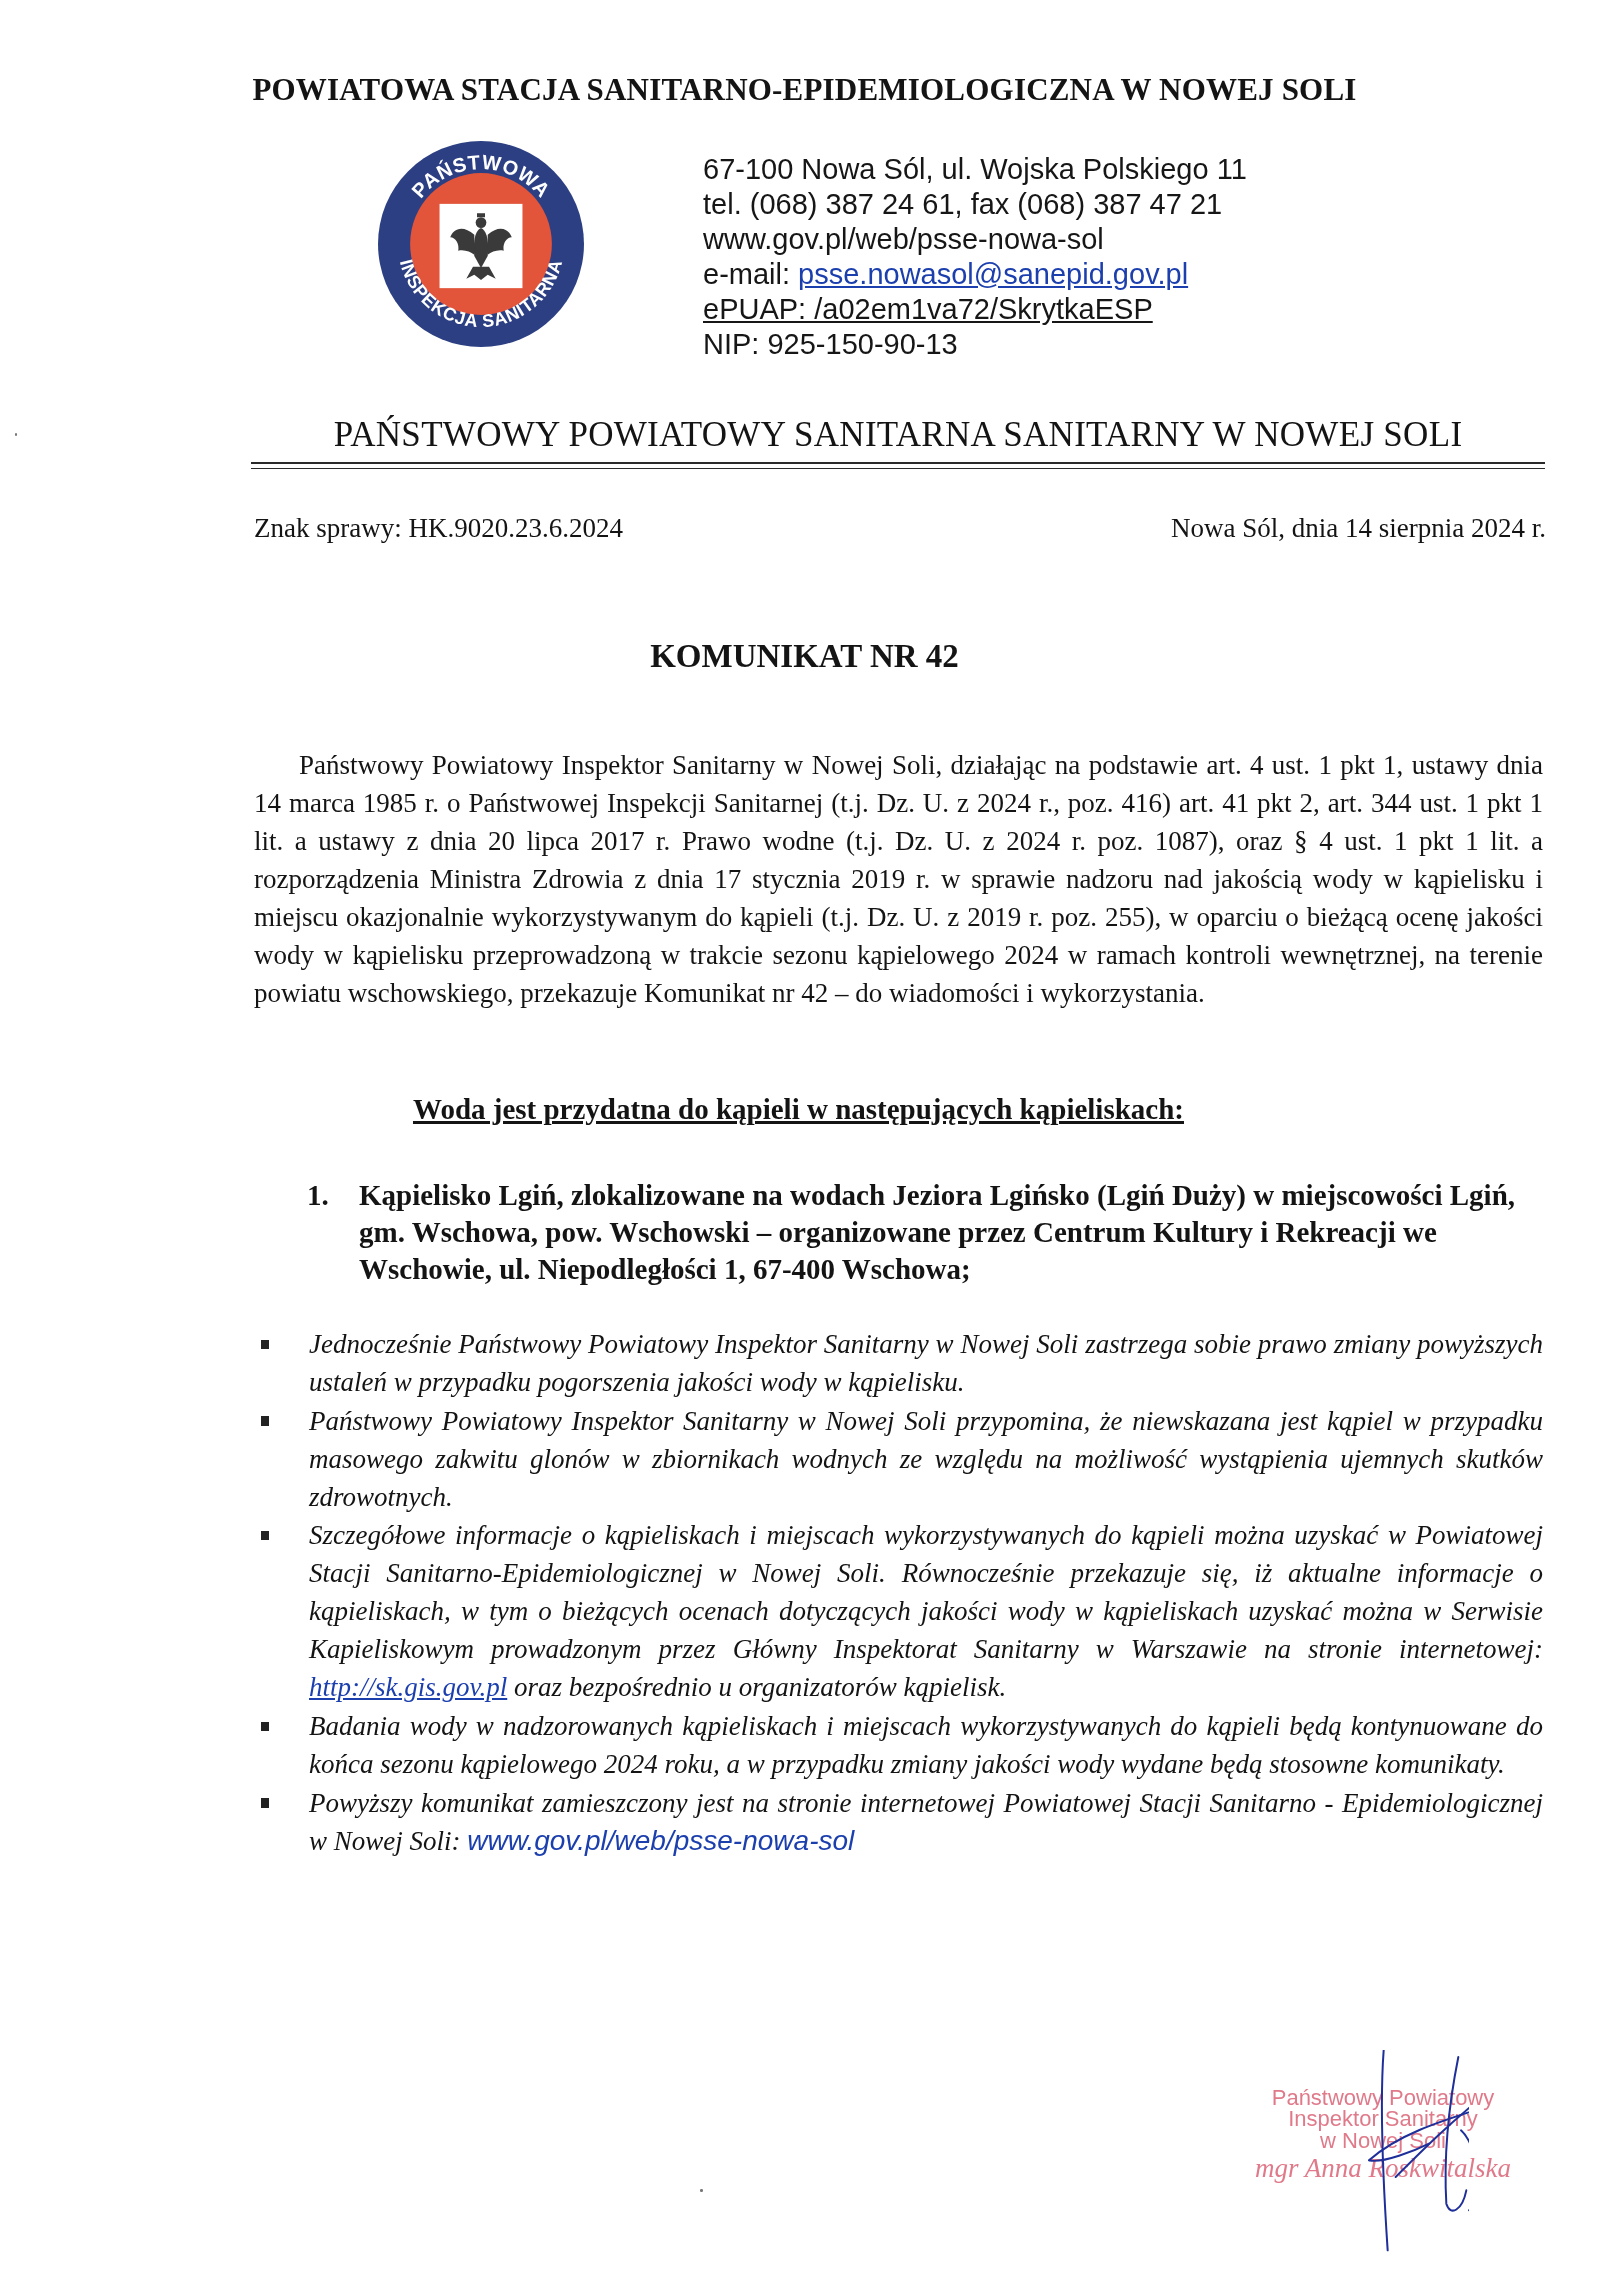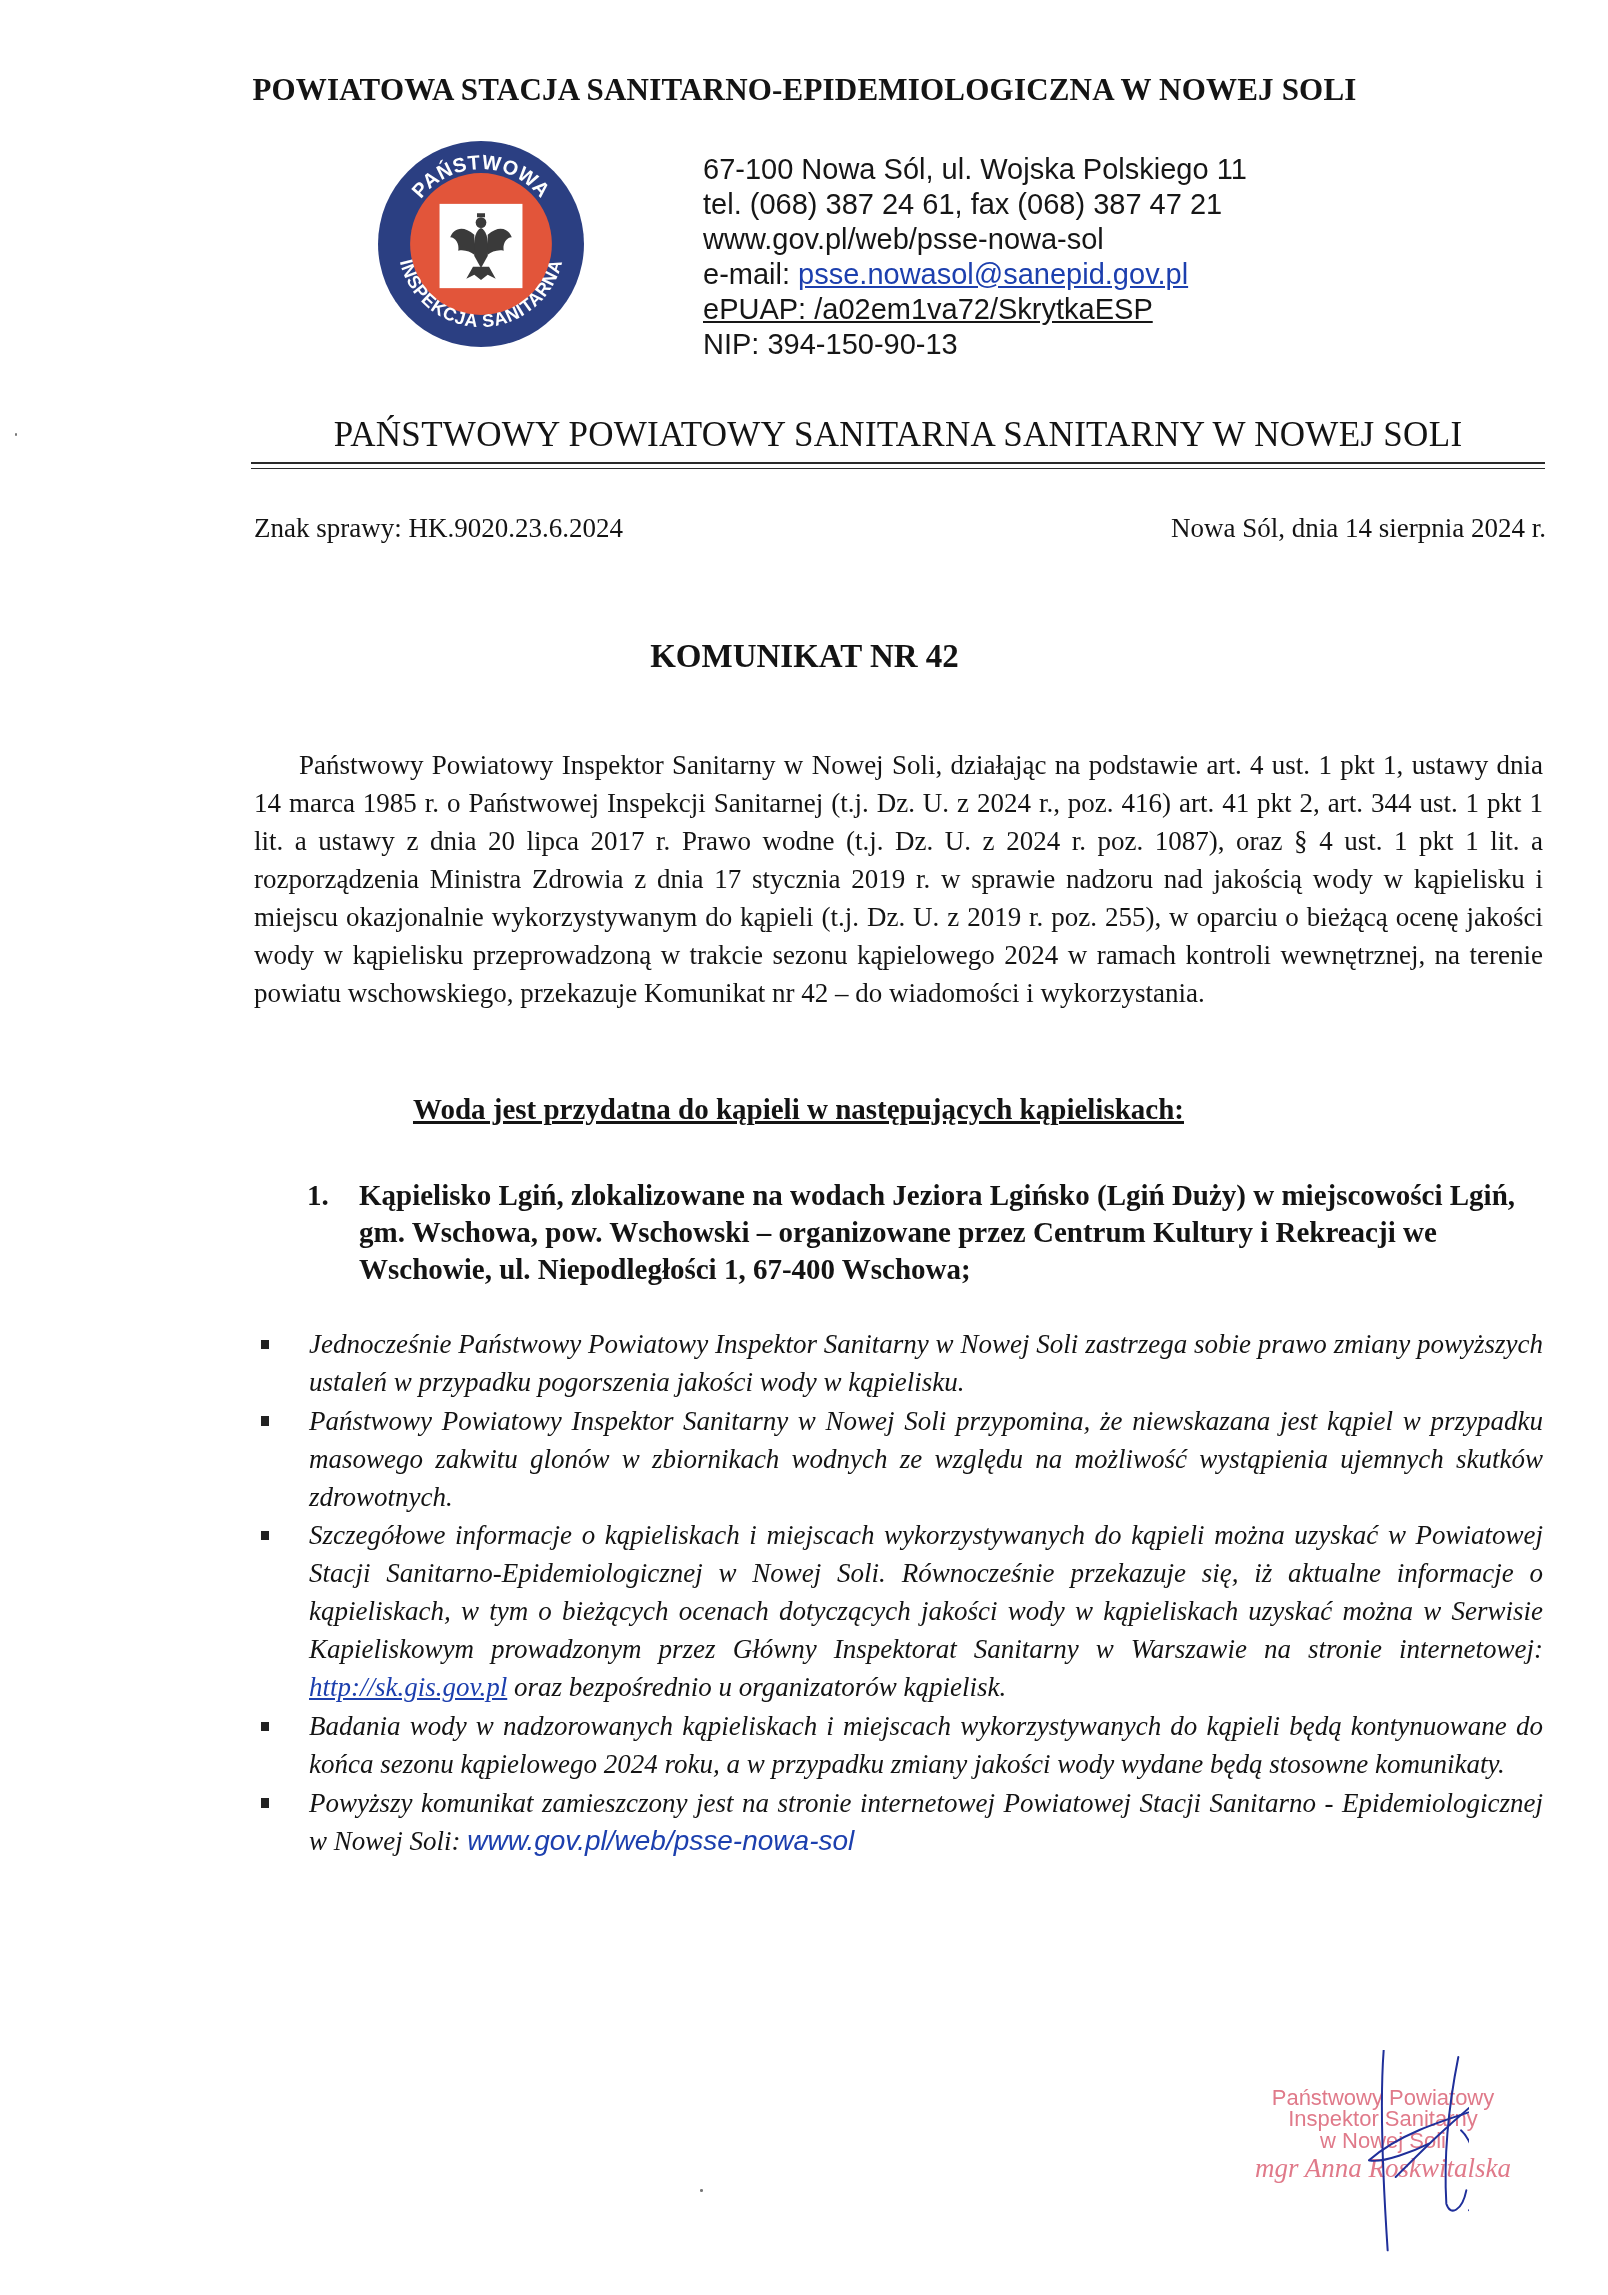--- a/index.html
+++ b/index.html
@@ -86,21 +86,21 @@
 </div>
 
 <div class="abs contact">
   <div class="line">67-100 Nowa Sól, ul. Wojska Polskiego 11</div>
   <div class="line">tel. (068) 387 24 61, fax (068) 387 47 21</div>
   <div class="line">www.gov.pl/web/psse-nowa-sol</div>
   <div class="line">
     <span>e-mail: </span><span class="link-blue">psse.nowasol@sanepid.gov.pl</span>
   </div>
   <div class="line u-black">ePUAP: /a02em1va72/SkrytkaESP</div>
-  <div class="line">NIP: 394-150-90-13</div>
+  <div class="line">NIP: 925-150-90-13</div>
 </div>
 
 <div class="abs inspector-title">PAŃSTWOWY POWIATOWY SANITARNA SANITARNY W NOWEJ SOLI</div>
 <div class="abs double-rule"></div>
 
 <div class="abs case-ref">Znak sprawy: HK.9020.23.6.2024</div>
 <div class="abs date-line">Nowa Sól, dnia 14 sierpnia 2024 r.</div>
 
 <div class="abs komunikat">KOMUNIKAT NR 42</div>
 

